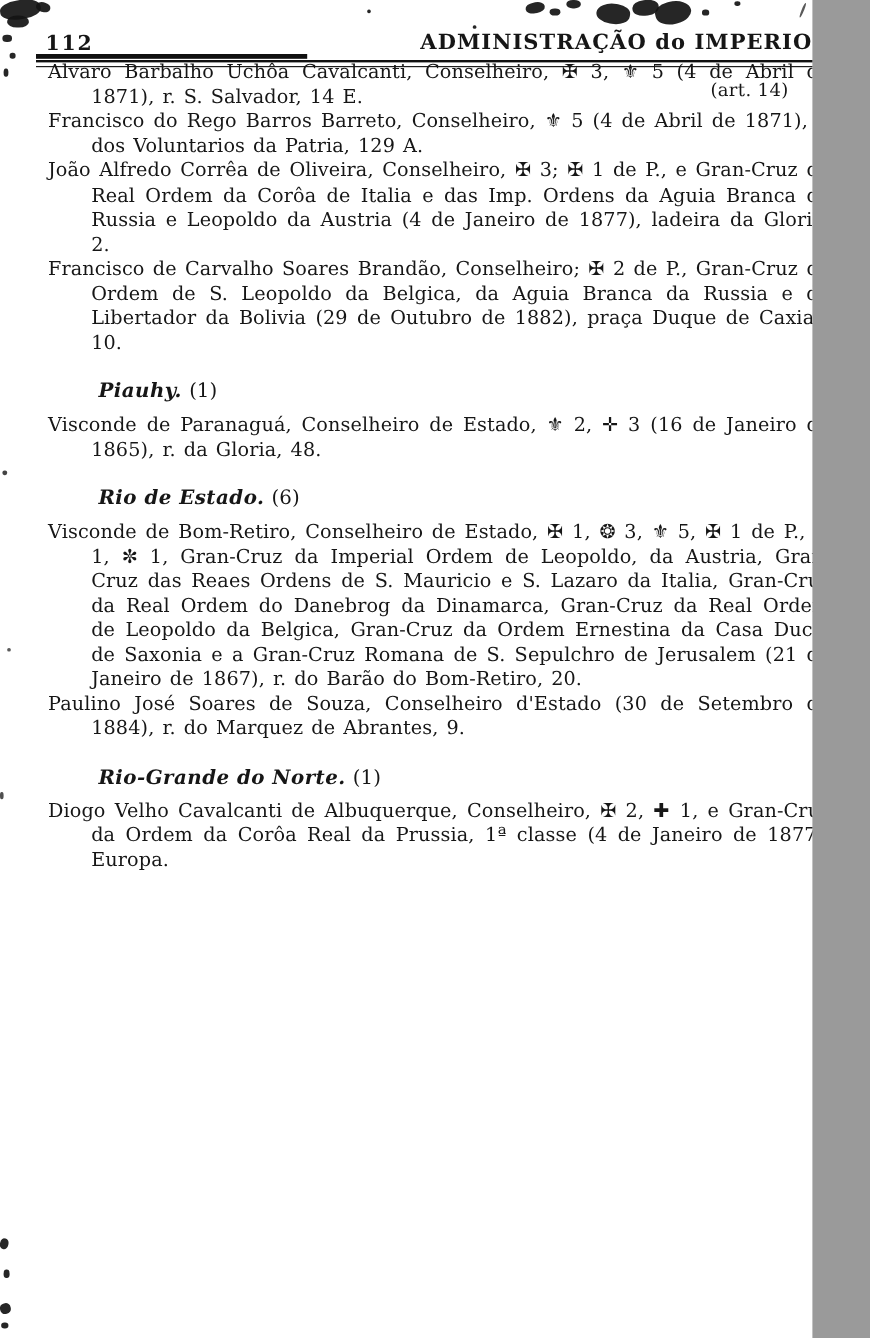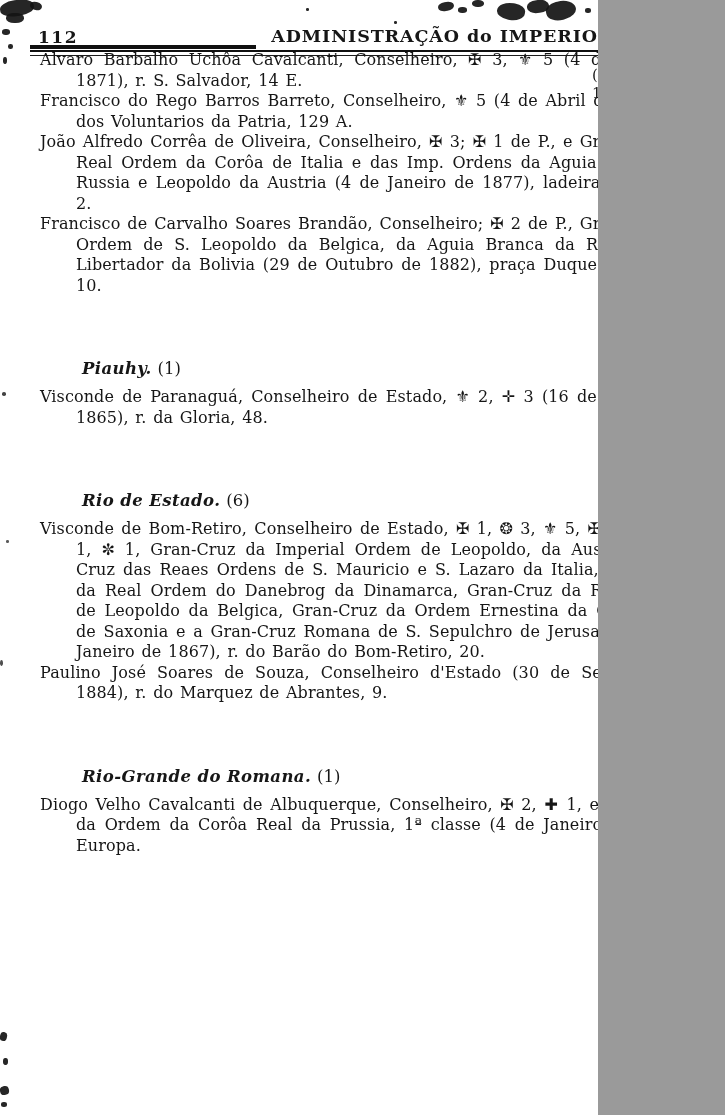--- a/index.html
+++ b/index.html
@@ -1,18 +1,18 @@
 <!DOCTYPE html>
 <html><head>
 <meta charset="utf-8">
 <style>
   html,body{margin:0;padding:0;background:#9a9a9a;}
   .page{
     position:relative;
-    width:598px;height:1115px;
+    width:677px;height:1115px;
     background:#ffffff;
     overflow:hidden;
     color:#161616;
     font-family:"DejaVu Serif", serif;
     -webkit-font-smoothing:antialiased;
   }
   
   .pagenum{
     position:absolute;top:27px;left:38px;
     font-size:17px;font-weight:bold;letter-spacing:1.5px;
@@ -33,21 +33,21 @@
   .content{
     position:absolute;top:50px;left:40px;width:652px;
   }
   .entry{
     margin:0;
     font-size:16px;line-height:20.5px;
     text-align:justify;
     text-indent:-36px;padding-left:36px;
     word-spacing:1.5px;letter-spacing:.1px;
   }
-  .section.has-heading{margin-top:62px;}
+  .section.has-heading{margin-top:19px;}
   .heading{
     margin:0 0 7px 42px;
     font-size:16.5px;line-height:22px;
   }
   .hname{font-weight:bold;font-style:italic;letter-spacing:.4px;}
   .hcount{font-style:normal;font-weight:normal;margin-left:6px;}
   
   .smudge{position:absolute;background:#141414;border-radius:45%;opacity:.92;}
 </style>
 </head>
@@ -72,21 +72,21 @@
       <section class="section has-heading">
         <div class="heading"><span class="hname">Piauhy.</span><span class="hcount">(1)</span></div>
         <p class="entry">Visconde de Paranaguá, Conselheiro de Estado, ⚜ 2, ✛ 3 (16 de Janeiro de 1865), r. da Gloria, 48.</p>
       </section>
       <section class="section has-heading">
         <div class="heading"><span class="hname">Rio de Estado.</span><span class="hcount">(6)</span></div>
         <p class="entry">Visconde de Bom-Retiro, Conselheiro de Estado, ✠ 1, ❂ 3, ⚜ 5, ✠ 1 de P., ✚ 1, ✼ 1, Gran-Cruz da Imperial Ordem de Leopoldo, da Austria, Gran-Cruz das Reaes Ordens de S. Mauricio e S. Lazaro da Italia, Gran-Cruz da Real Ordem do Danebrog da Dinamarca, Gran-Cruz da Real Ordem de Leopoldo da Belgica, Gran-Cruz da Ordem Ernestina da Casa Ducal de Saxonia e a Gran-Cruz Romana de S. Sepulchro de Jerusalem (21 de Janeiro de 1867), r. do Barão do Bom-Retiro, 20.</p>
         <p class="entry">Paulino José Soares de Souza, Conselheiro d'Estado (30 de Setembro de 1884), r. do Marquez de Abrantes, 9.</p>
       </section>
       <section class="section has-heading">
-        <div class="heading"><span class="hname">Rio-Grande do Romana.</span><span class="hcount">(1)</span></div>
+        <div class="heading"><span class="hname">Rio-Grande do Norte.</span><span class="hcount">(1)</span></div>
         <p class="entry">Diogo Velho Cavalcanti de Albuquerque, Conselheiro, ✠ 2, ✚ 1, e Gran-Cruz da Ordem da Corôa Real da Prussia, 1ª classe (4 de Janeiro de 1877), Europa.</p>
       </section>
     </div>
 
   <div class="smudge" style="left:0;top:0;width:34px;height:16px;transform:rotate(-8deg);"></div>
   <div class="smudge" style="left:6px;top:13px;width:18px;height:10px;"></div>
   <div class="smudge" style="left:30px;top:2px;width:12px;height:8px;transform:rotate(14deg);"></div>
   <div class="smudge" style="left:2px;top:29px;width:8px;height:6px;"></div>
   <div class="smudge" style="left:8px;top:44px;width:5px;height:5px;"></div>
   <div class="smudge" style="left:3px;top:57px;width:4px;height:7px;"></div>

